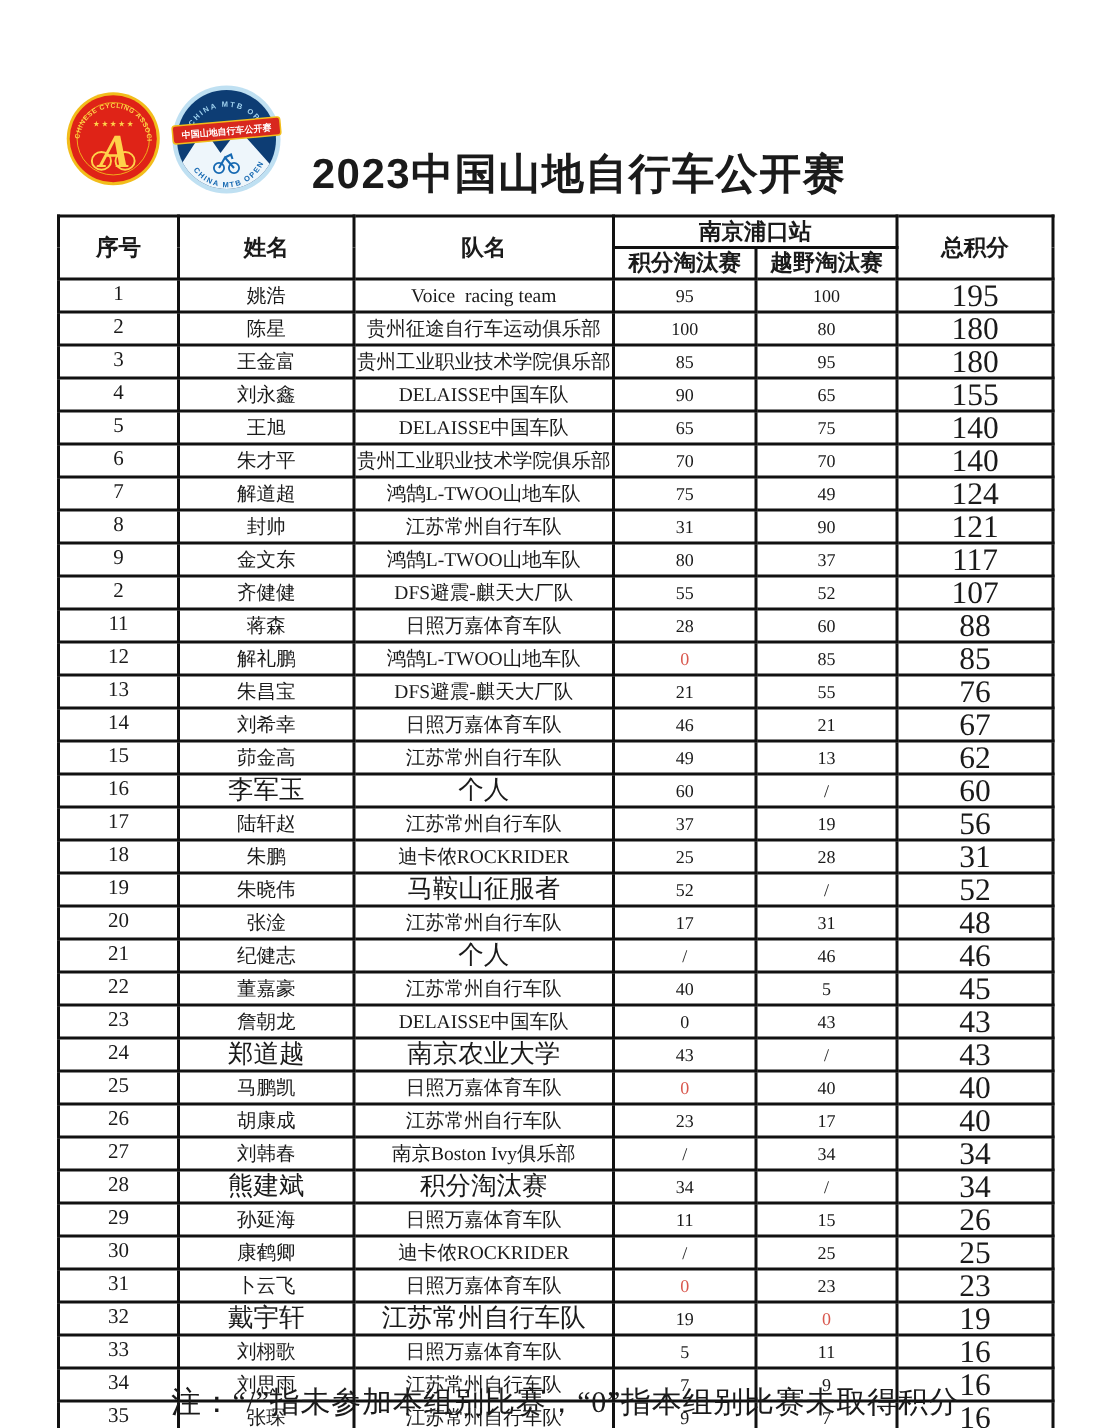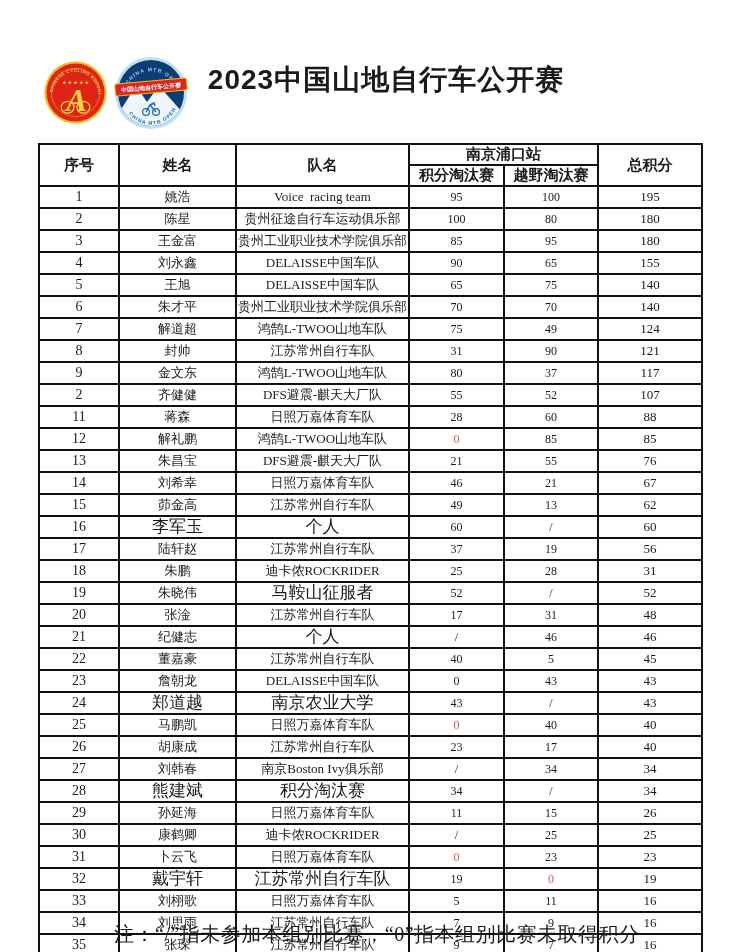--- a/index.html
+++ b/index.html
@@ -13,21 +13,21 @@
   }
   
   .logo{position:absolute;}
   .logo-cca{left:44px;top:61px;}
   .logo-mtb{left:114px;top:56px;}
   .titles{
     position:absolute;left:34px;top:62px;width:704px;
     text-align:center;
     font-family:"Liberation Sans","DejaVu Sans",sans-serif;
   }
-  .title-1{font-size:28px;font-weight:bold;letter-spacing:1px;line-height:36px;}
+  .title-1{font-size:28px;font-weight:bold;letter-spacing:1px;line-height:36px;margin-top:36px;}
   .title-2{font-size:23px;font-weight:bold;letter-spacing:2px;line-height:32px;}
   
   table.score{
     position:absolute;left:38px;top:143px;
     width:663px;
     border-collapse:collapse;
     table-layout:fixed;
   }
   table.score th, table.score td{
     border:2px solid #111;
@@ -48,21 +48,21 @@
   .col-no   {width:80px;}
   .col-name {width:117px;}
   .col-team {width:173px;}
   .col-pts  {width:95px;}
   .col-xc   {width:94px;}
   .col-total{width:104px;}
   td.rank-cell {font-size:14px;}
   td.name-cell {font-size:13px;}
   td.team-cell {font-size:13px;white-space:pre;}
   td.pts-cell, td.xc-cell {font-size:12px;}
-  td.total-cell{font-size:13px;}
+  td.total-cell{font-size:21px;}
   td.big{font-size:17px;margin-top:28px;}
   td.red{color:var(--red-value,#d9534a);}
   
   .footnote{
     position:absolute;left:114px;top:921px;
     font-size:20px;
     font-family:Liberation Serif, serif;
     letter-spacing:0.5px;
   }
 </style>

